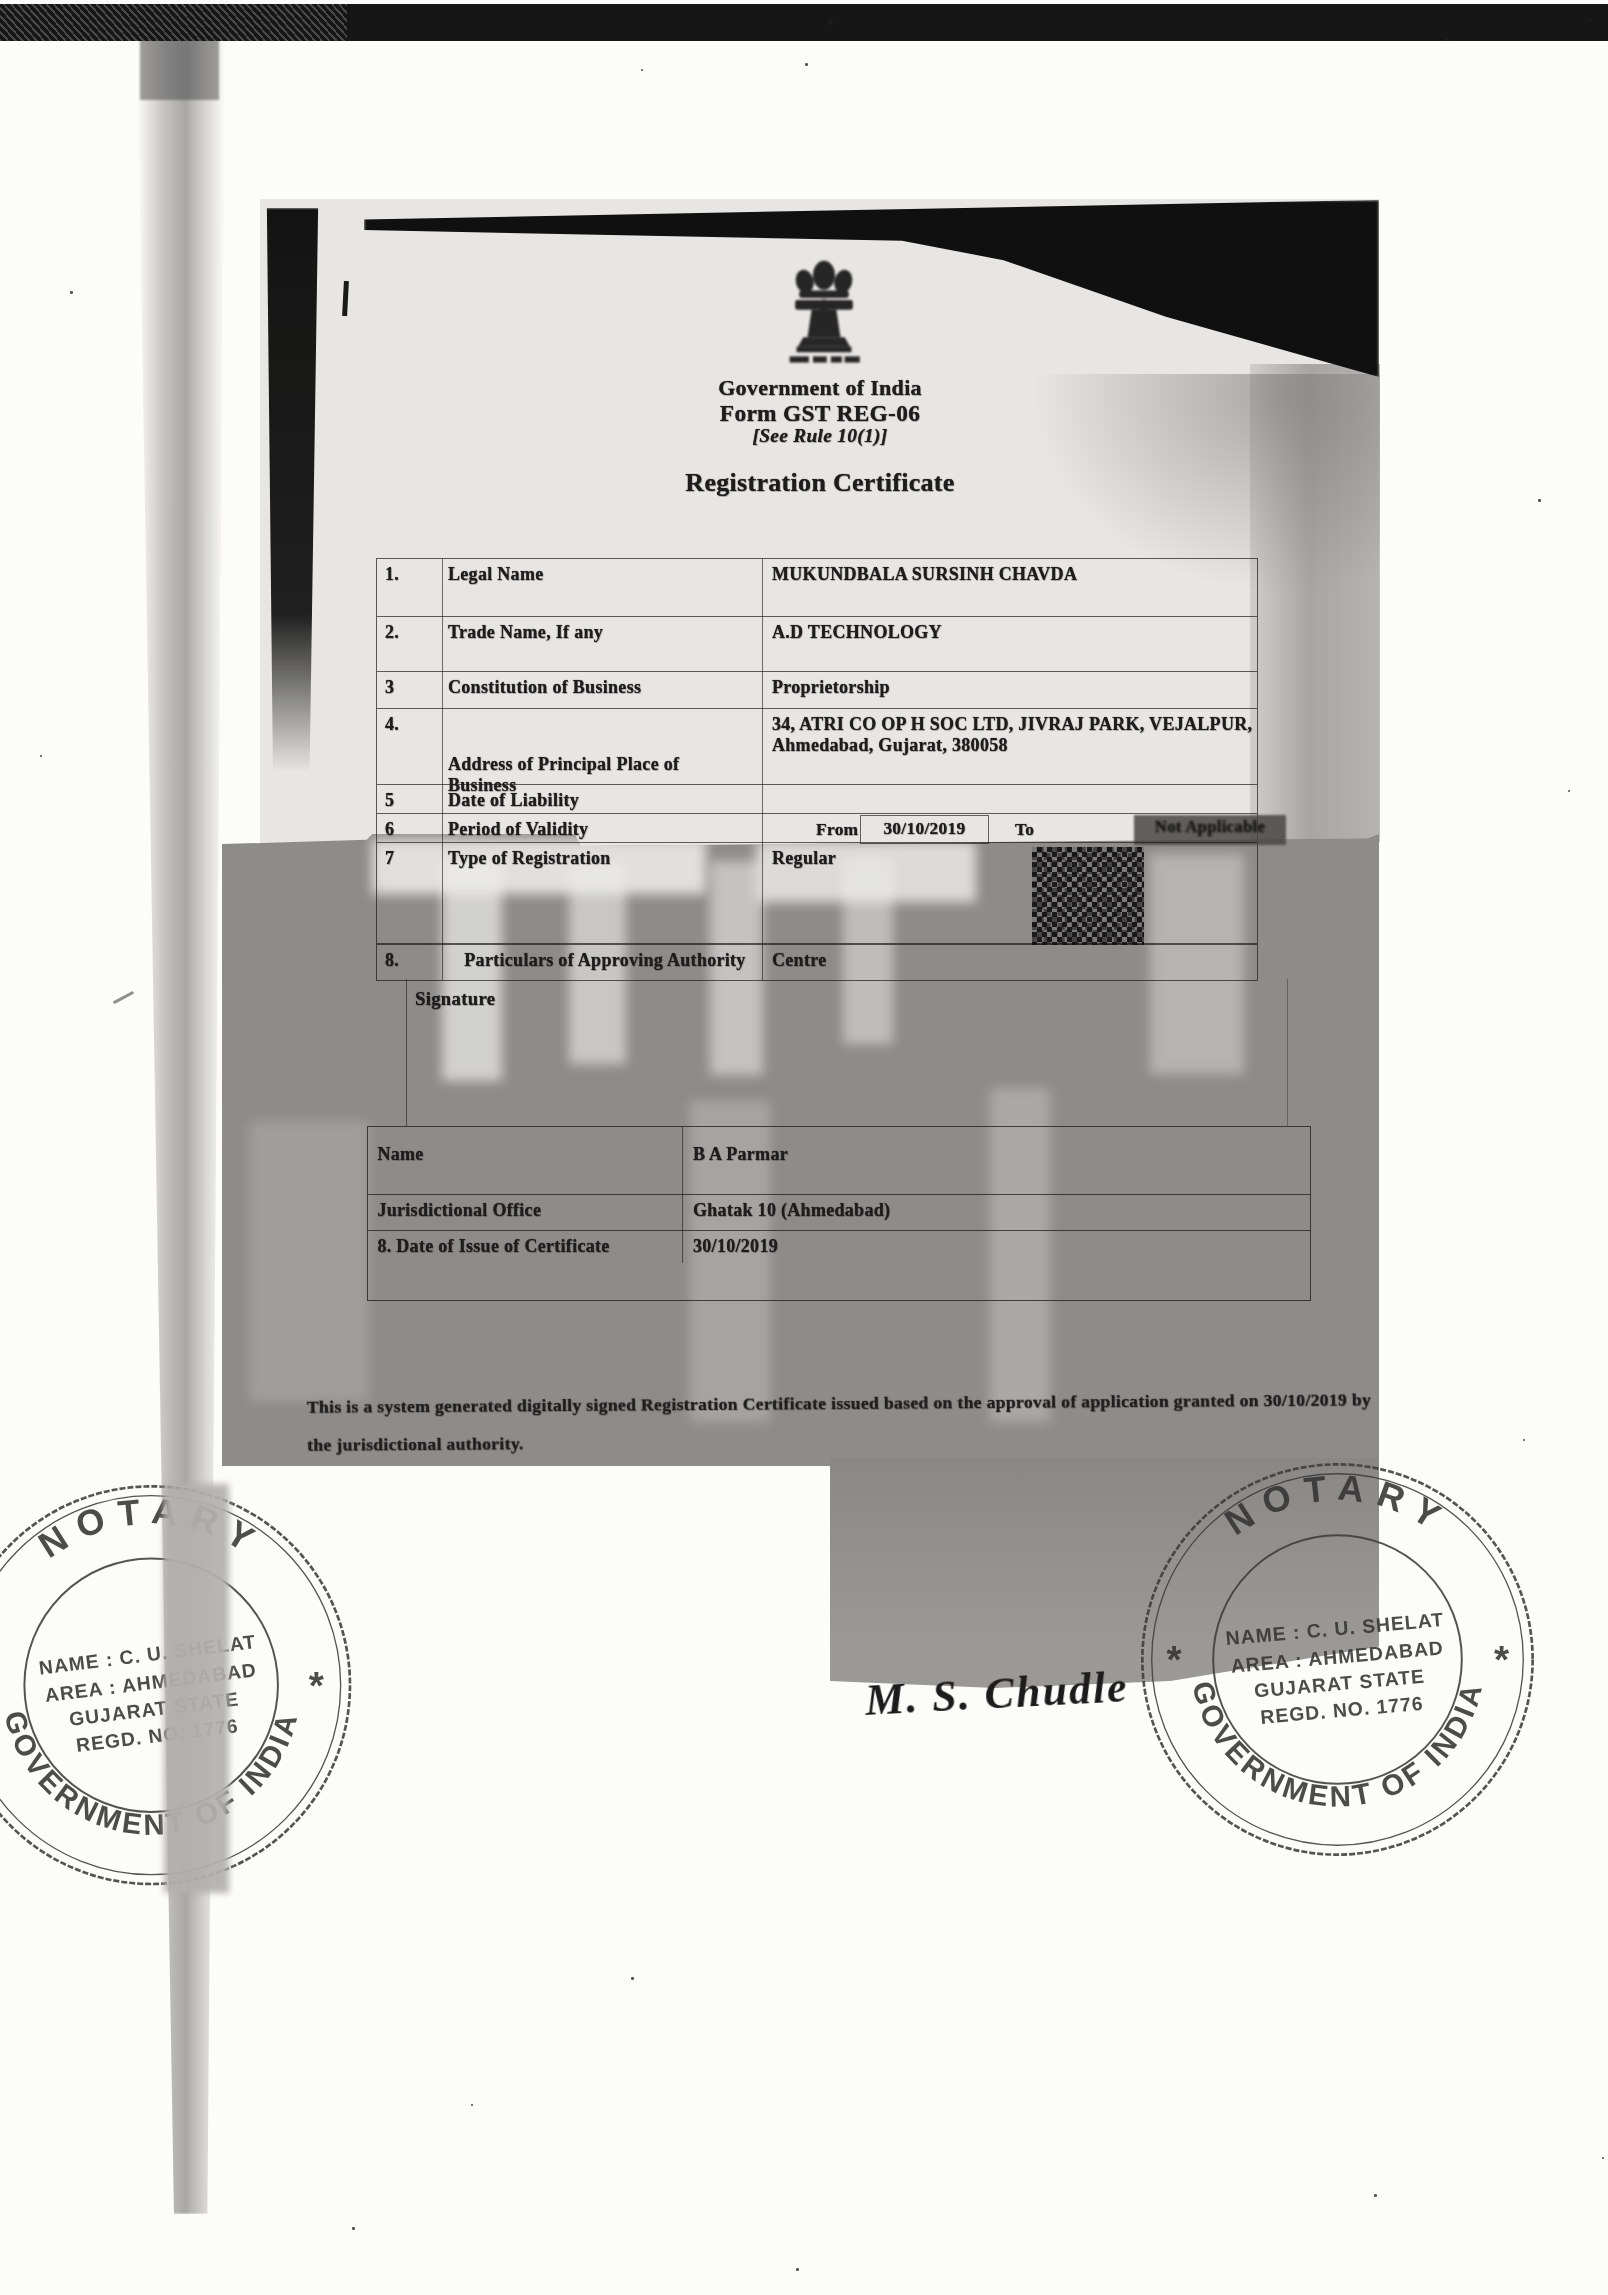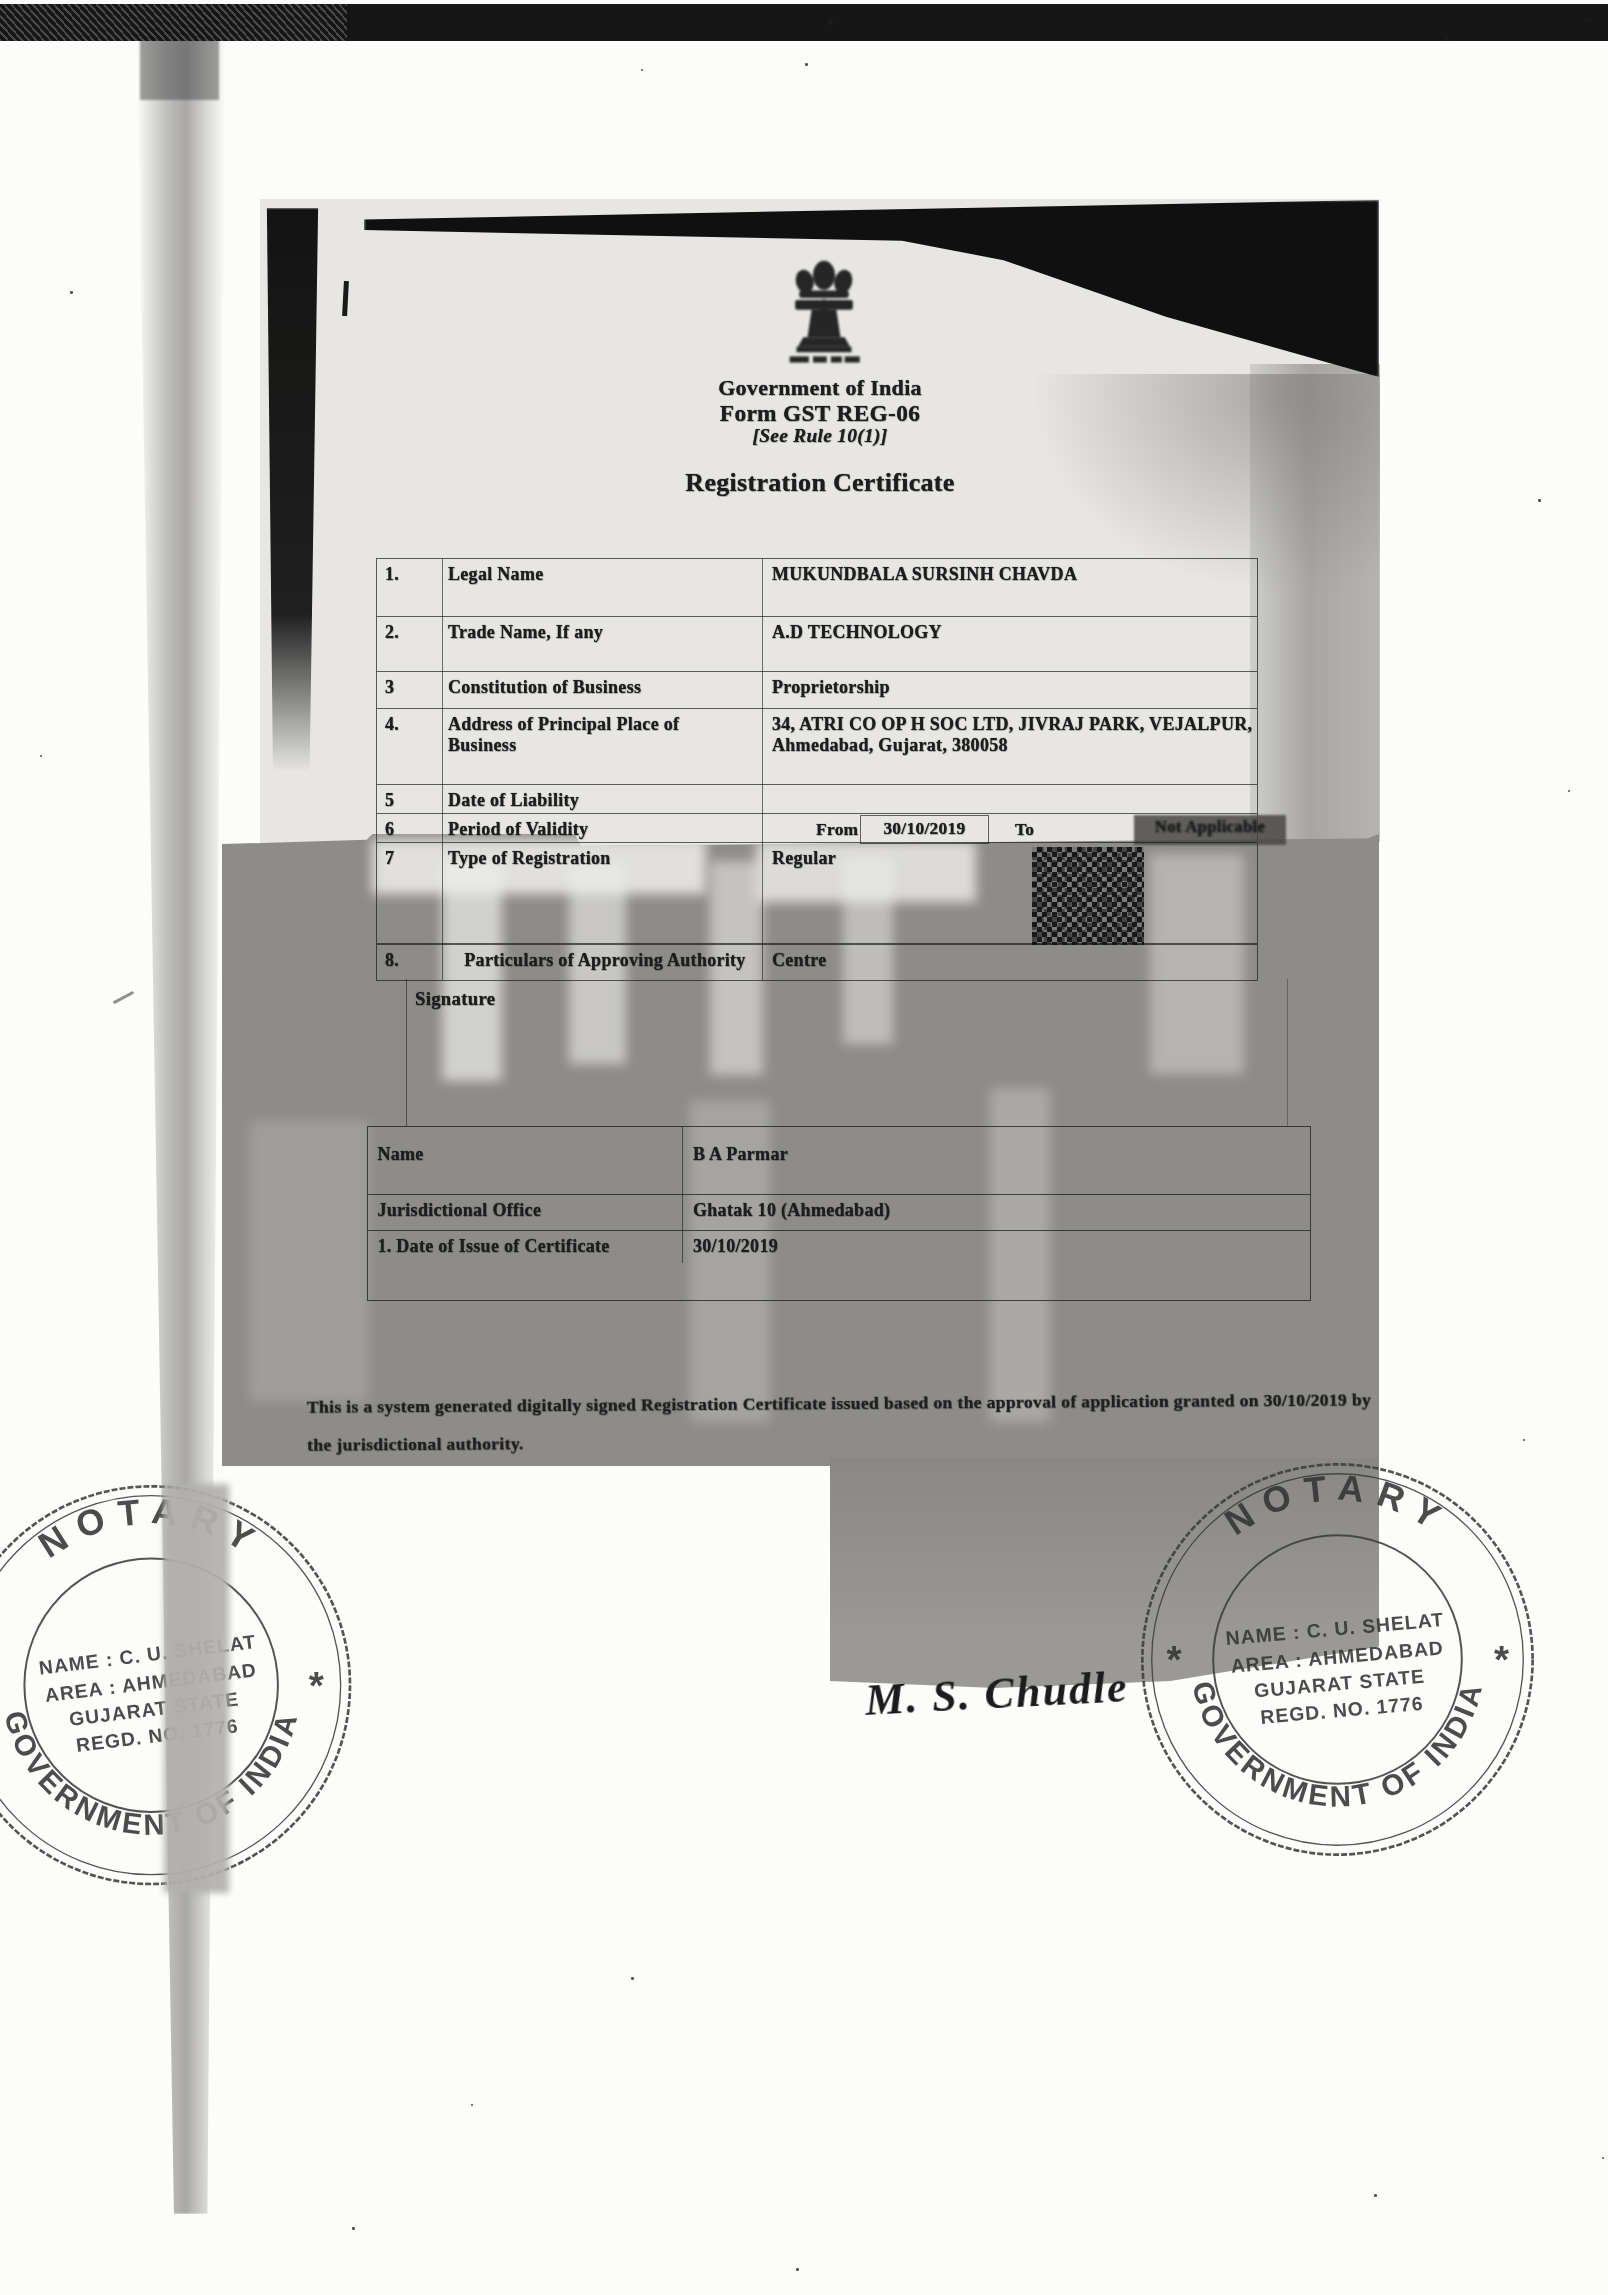--- a/index.html
+++ b/index.html
@@ -159,21 +159,21 @@
       <div class="cell clbl ph">Trade Name, If any</div>
       <div class="cell cval ph">A.D TECHNOLOGY</div>
     </div>
     <div class="trow" style="top:112px;height:37px;">
       <div class="cell cnum ph">3</div>
       <div class="cell clbl ph">Constitution of Business</div>
       <div class="cell cval ph">Proprietorship</div>
     </div>
     <div class="trow" style="top:149px;height:76px;">
       <div class="cell cnum ph">4.</div>
-      <div class="cell clbl ph" style="width:267px;">Address of Principal Place of Business</div>
+      <div class="cell clbl ph" style="width:267px;margin-top:40px;">Address of Principal Place of Business</div>
       <div class="cell cval ph">34, ATRI CO OP H SOC LTD, JIVRAJ PARK, VEJALPUR, Ahmedabad, Gujarat, 380058</div>
     </div>
     <div class="trow" style="top:225px;height:29px;">
       <div class="cell cnum ph">5</div>
       <div class="cell clbl ph">Date of Liability</div>
     </div>
     <div class="trow" style="top:254px;height:29px;">
       <div class="cell cnum ph">6</div>
       <div class="cell clbl ph">Period of Validity</div>
       <div class="cell ph" style="left:395px;width:80px;font-size:17.4px;margin-left:44px;">From</div>
@@ -202,21 +202,21 @@
     <div class="vsep" style="left:314px;height:136px;bottom:auto;top:0;"></div>
     <div class="orow first" style="top:12px;height:34px;">
       <div class="cell olbl ph">Name</div>
       <div class="cell oval ph">B A Parmar</div>
     </div>
     <div class="orow" style="top:67px;height:35px;">
       <div class="cell olbl ph">Jurisdictional Office</div>
       <div class="cell oval ph">Ghatak 10 (Ahmedabad)</div>
     </div>
     <div class="orow" style="top:103px;height:33px;">
-      <div class="cell olbl ph">1. Date of Issue of Certificate</div>
+      <div class="cell olbl ph">8. Date of Issue of Certificate</div>
       <div class="cell oval ph">30/10/2019</div>
     </div>
   </div>
 
   <div class="abs" id="footer" style="left:307px;top:1393px;width:1082px;transform:rotate(-.4deg);">
     <div class="ph" style="font-size:17.7px;">This is a system generated digitally signed Registration Certificate issued based on the approval of application granted on 30/10/2019 by</div>
     <div class="ph" style="font-size:17.7px;margin-top:17.4px;">the jurisdictional authority.</div>
   </div>
 
   <svg class="abs stamp" style="left:-57px;top:1477px;" width="417" height="417" viewBox="0 0 625 625">

